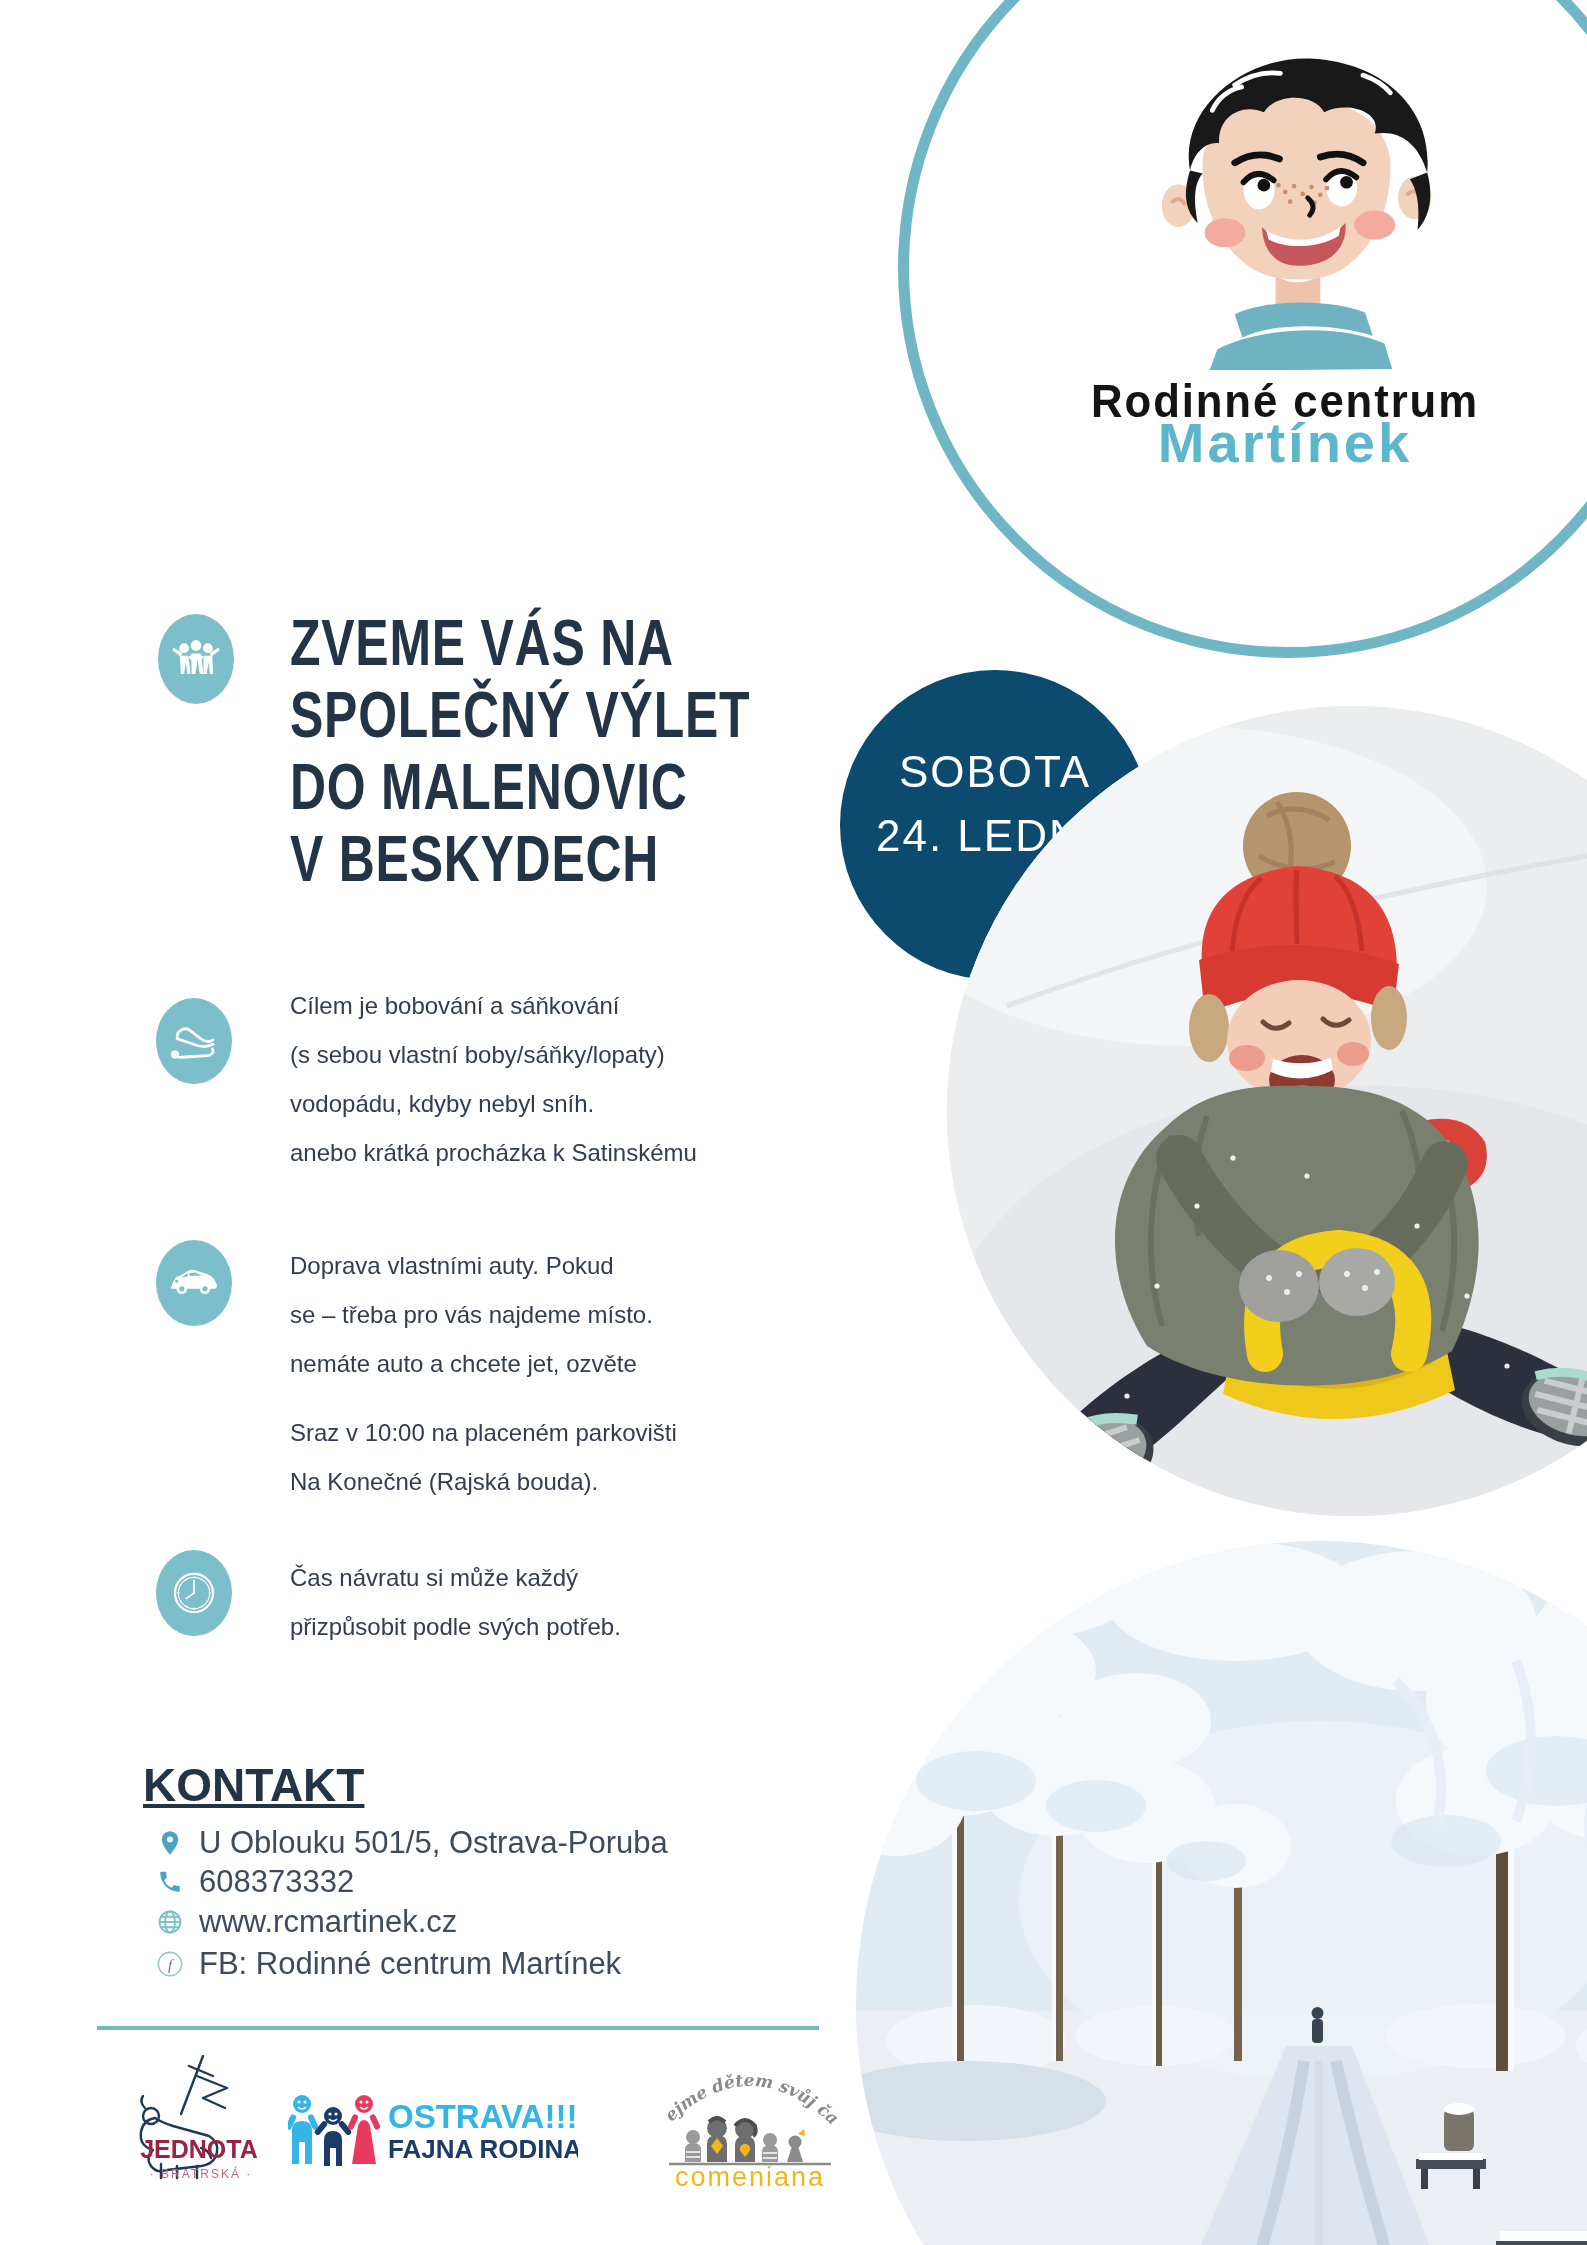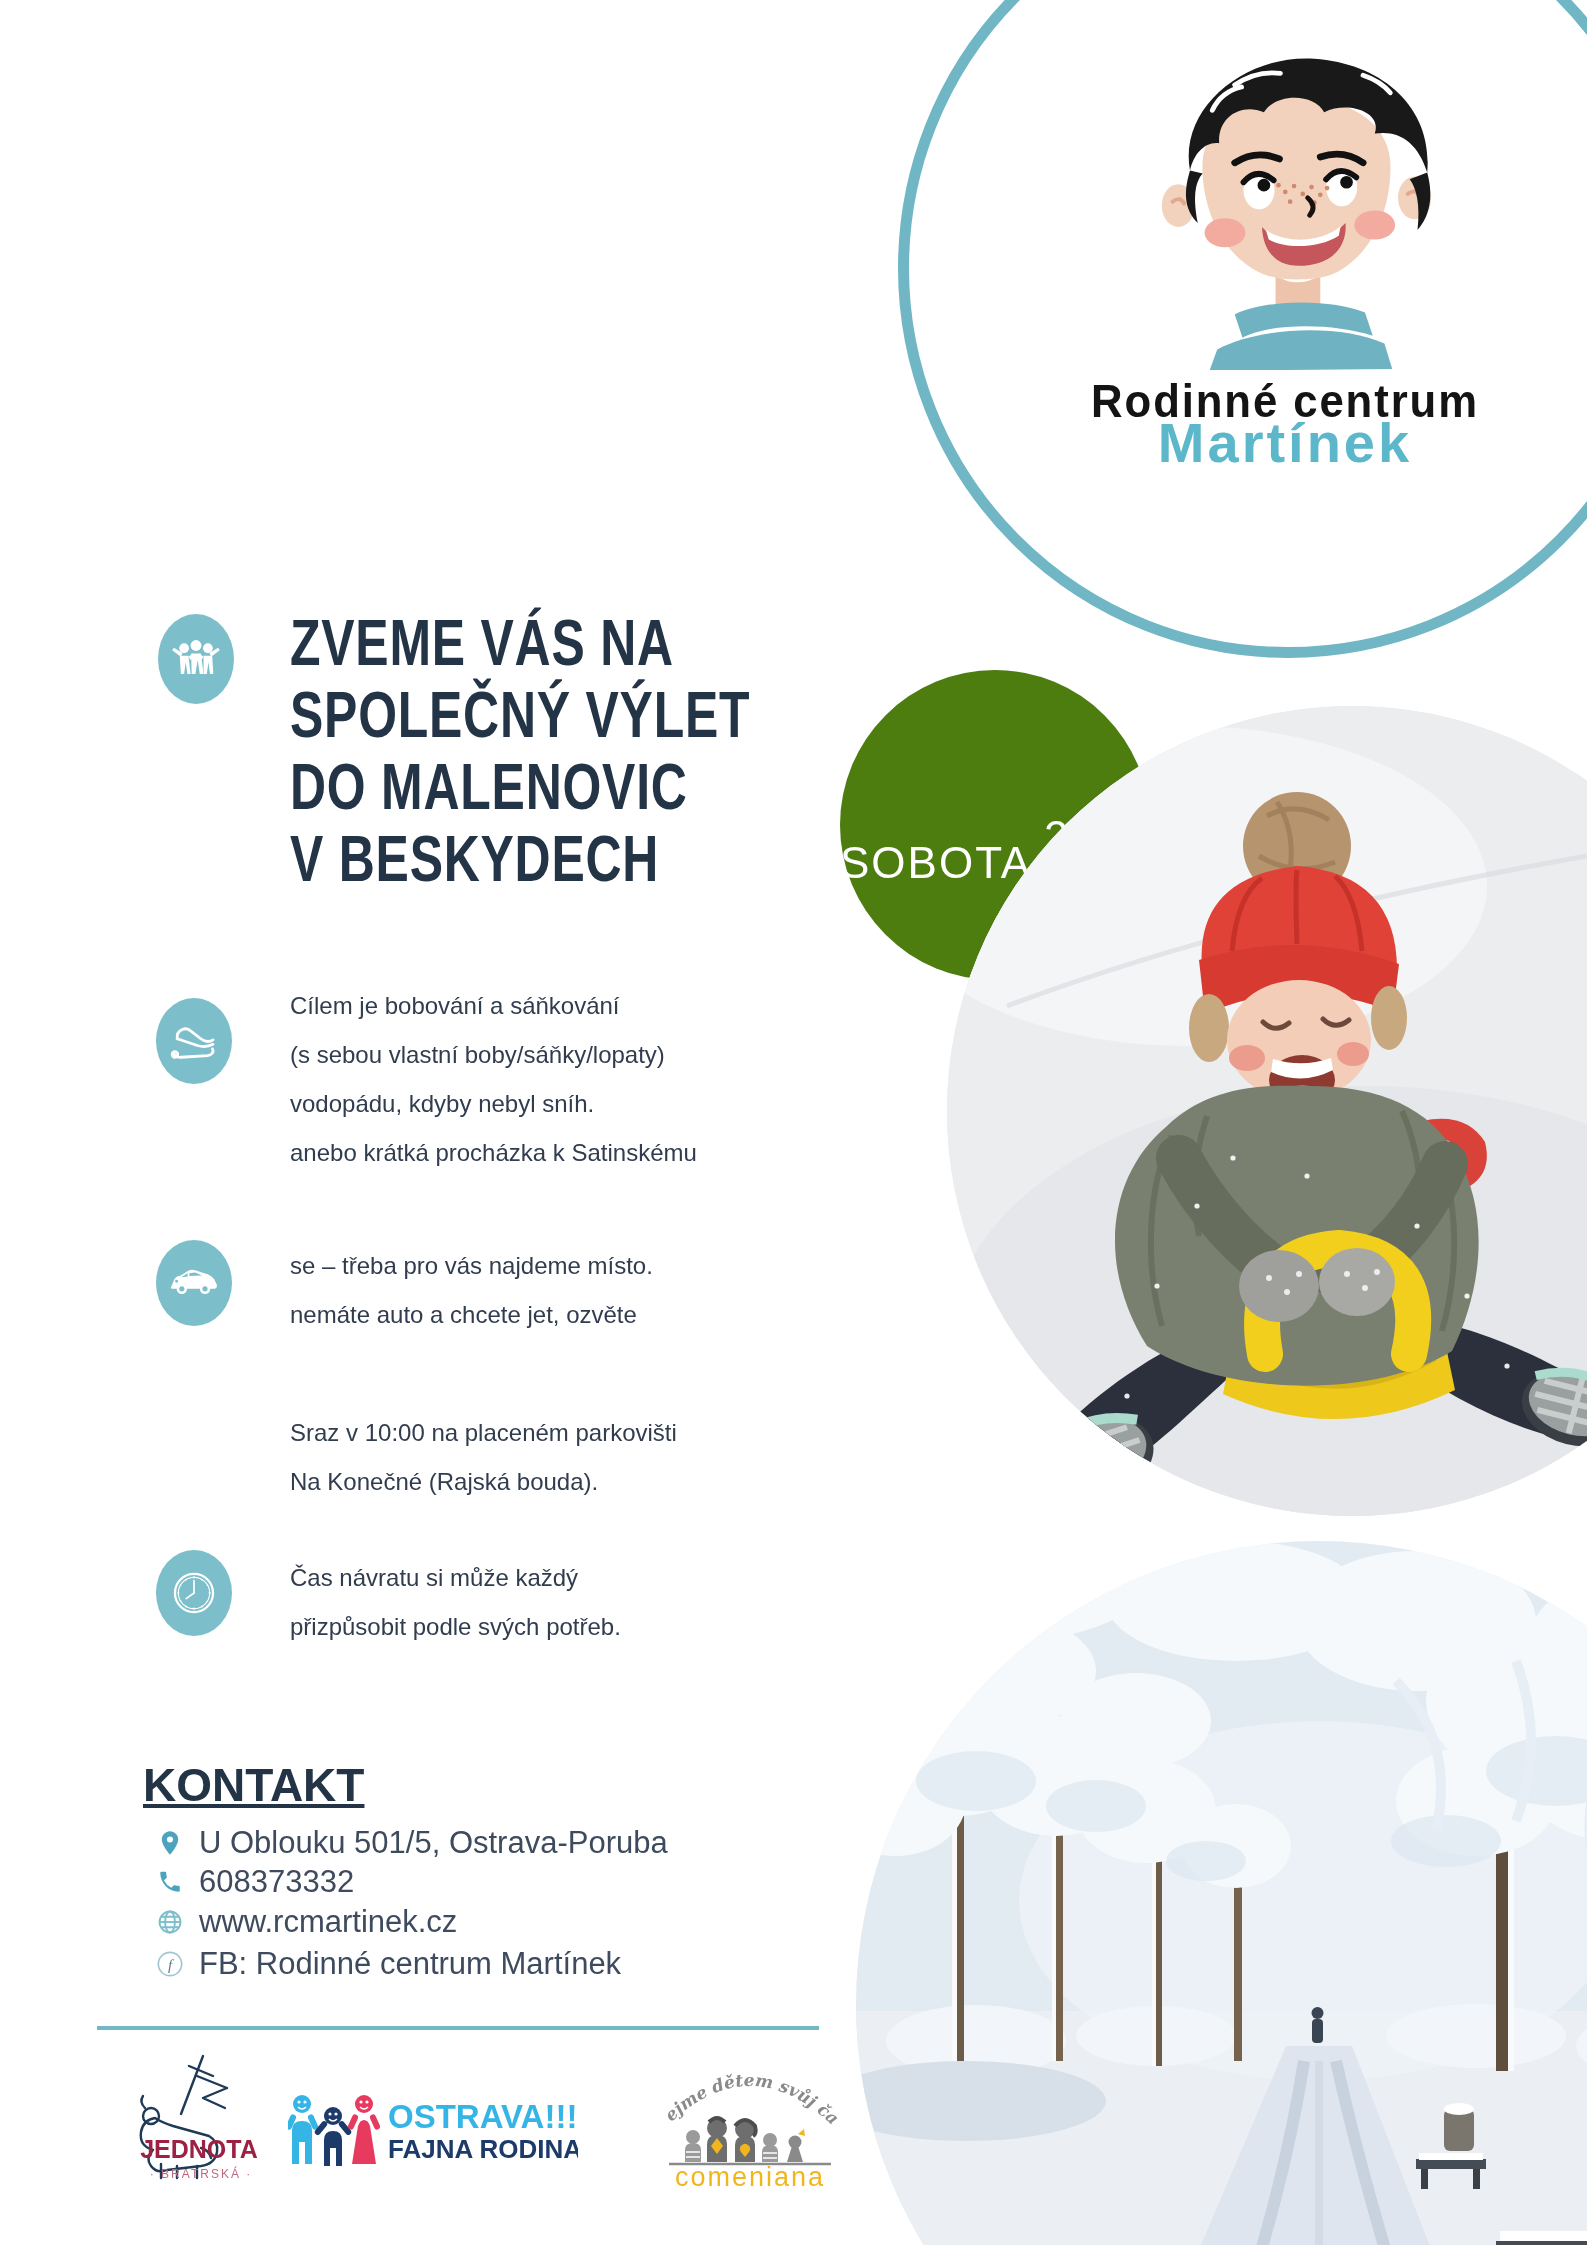--- a/index.html
+++ b/index.html
@@ -11,21 +11,21 @@
   
   .logo-ring{position:absolute;left:898px;top:-122px;width:780px;height:780px;
              border:11px solid #70b6c5;border-radius:50%;box-sizing:border-box;}
   .boy-svg{position:absolute;left:1120px;top:10px;width:350px;height:360px;}
   .org-name{position:absolute;left:1030px;top:374px;width:510px;text-align:center;
             font-size:46px;font-weight:700;color:#141414;letter-spacing:2px;transform:scaleX(.95);}
   .org-brand{position:absolute;left:1020px;top:410px;width:530px;text-align:center;
              font-size:56px;font-weight:800;color:#5cb7ca;letter-spacing:3px;}
   
   .badge{position:absolute;left:840px;top:670px;width:310px;height:310px;border-radius:50%;
-         background:#4d7c0f;color:#fff;display:flex;flex-direction:row;align-items:center;
+         background:#0c4a6e;color:#fff;display:flex;flex-direction:column;align-items:center;
          padding-top:76px;box-sizing:border-box;gap:12px;}
   .badge div{font-size:44px;line-height:52px;letter-spacing:2px;}
   
   .ellipse-icon{position:absolute;background:#7cbfca;border-radius:50%;
                 display:flex;align-items:center;justify-content:center;}
   .invite-text{position:absolute;left:290px;top:607px;font-size:64px;line-height:72px;
                font-weight:700;color:#243447;letter-spacing:1px;
                transform:scaleX(.78);transform-origin:left top;white-space:nowrap;}
   .para{position:absolute;left:290px;font-size:24px;line-height:49px;color:#313d4f;white-space:nowrap;}
   
@@ -224,20 +224,21 @@
       <path d="M10,58 L16,44 Q19,38 27,37 L40,29 Q45,26 52,28 L68,33 Q80,36 85,44 L89,52 Q91,58 86,60 L13,60 Q9,60 10,58 Z" fill="#fff"></path>
       <path d="M42,33 L52,32 L64,37 L42,38 Z M28,40 L39,39 L39,33 Z" fill="#7cbfca"></path>
       <circle cx="29" cy="60" r="9" fill="#fff"></circle>
         <circle cx="29" cy="60" r="4.5" fill="#7cbfca"></circle>
       <circle cx="69" cy="60" r="9" fill="#fff"></circle>
         <circle cx="69" cy="60" r="4.5" fill="#7cbfca"></circle>
       <circle cx="20" cy="47" r="2.5" fill="#7cbfca"></circle>
     </svg>
   </div>
   <div class="para" style="top:1241px">
+    <div>Doprava vlastními auty. Pokud</div>
     <div>se – třeba pro vás najdeme místo.</div>
     <div>nemáte auto a chcete jet, ozvěte</div>
   </div>
 
   <div class="para" style="top:1408px">
     <div>Sraz v 10:00 na placeném parkovišti</div>
     <div>Na Konečné (Rajská bouda).</div>
   </div>
 
   <div class="ellipse-icon" style="left:156px;top:1550px;width:76px;height:86px">

